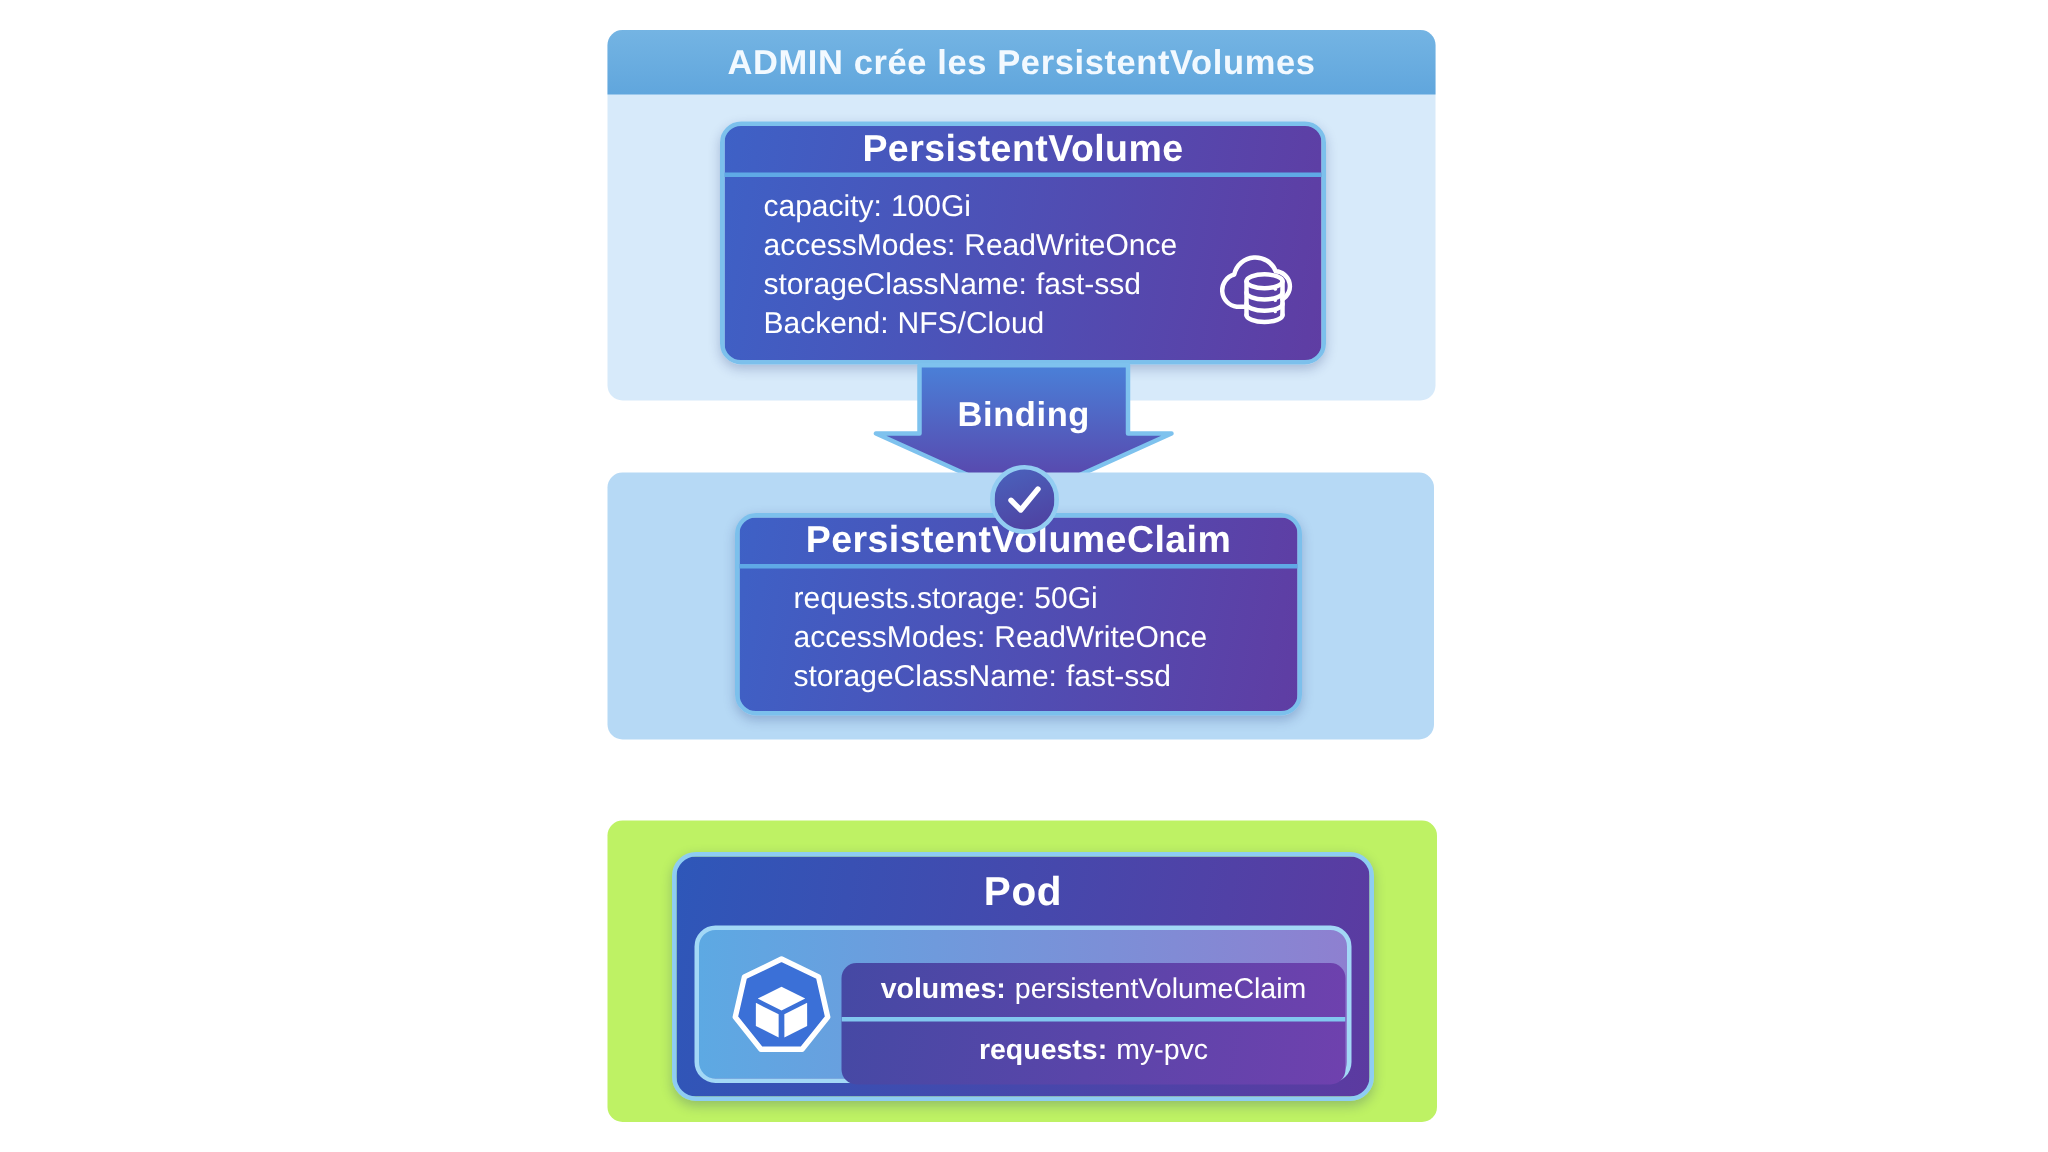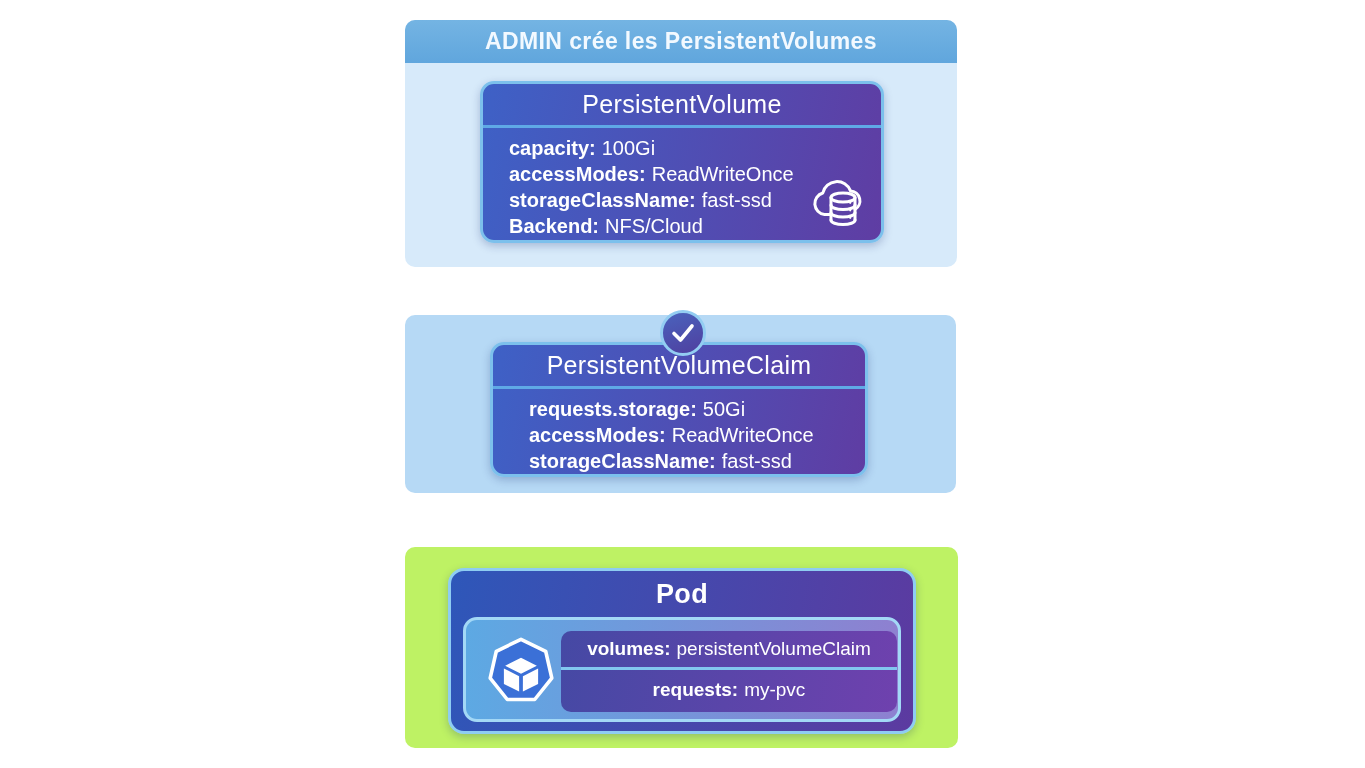--- a/index.html
+++ b/index.html
@@ -19,27 +19,27 @@
             display:flex; align-items:center; justify-content:center;
             color:#f2f9ff; font-weight:bold; font-size:23px; letter-spacing:.4px; }
 
   
   .res-box { position:absolute; border:3px solid #7cc0ec; border-radius:14px;
              background:linear-gradient(100deg,#3e61c6 0%,#5f3da3 100%);
              box-shadow:0 3px 8px rgba(20,40,110,.25); color:#ffffff; }
   .pv-box  { left:75px; top:61px; width:404px; height:162px; }
   .pvc-box { left:85px; top:27px;  width:378px; height:135px; }
 
-  .res-title { height:44px; display:flex; align-items:center; justify-content:center;
-               border-bottom:3px solid #5fa9e6; font-weight:normal; font-size:25px;
+  .res-title { height:34px; display:flex; align-items:center; justify-content:center;
+               border-bottom:3px solid #5fa9e6; font-weight:bold; font-size:25px;
                letter-spacing:.3px; }
   .res-body  { position:relative; padding:7px 0 0 26px; }
   .pvc-box .res-body { padding-left:36px;border-radius:26px; }
   .prop { font-size:20px; line-height:26px; white-space:nowrap; }
-  .prop .k { font-weight:bold; margin-right:6px; }
+  .prop .k { font-weight:normal; margin-right:6px; }
   .prop .v { font-weight:normal; }
 
   .cloud-ic { position:absolute; right:14px; bottom:10px; width:62px; height:58px; }
 
   
   .arrow-wrap { position:absolute; width:201px; }
   .arrow-binding { left:582px; top:242px; height:93px; }
   .arrow-usedby  { left:582px; top:477px; height:91px; }
   .arrow-wrap svg.blockarrow { position:absolute; left:0; top:0; width:100%; height:100%; }
   .arrow-label { position:absolute; left:0; width:100%; text-align:center;
@@ -56,21 +56,21 @@
   .pod-box { position:absolute; left:43px; top:21px; width:468px; height:166px;
              border:3px solid #8ecdf2; border-radius:16px;
              background:linear-gradient(100deg,#2e57b9 0%,#5c3aa0 100%);
              box-shadow:0 3px 8px rgba(20,40,110,.25); color:#ffffff; }
   .pod-title { height:46px; display:flex; align-items:center; justify-content:center;
                font-weight:bold; font-size:27px; letter-spacing:.4px; }
   .pod-inner { position:absolute; left:12px; top:46px; width:438px; height:105px;
                border:3px solid #a3d8f6; border-radius:14px;
                background:linear-gradient(90deg,#5da9e3 0%,#8e80d0 100%); }
   .k8s-ic { position:absolute; left:17px; top:13px; width:76px; height:76px; }
-  .pod-rows { position:absolute; left:95px; top:11px; width:336px; height:81px;
+  .pod-rows { position:absolute; left:95px; top:22px; width:336px; height:81px;
               border-radius:10px; overflow:hidden;
               background:linear-gradient(100deg,#4549a4 0%,#6f41ae 100%); }
   .pod-row { height:39px; display:flex; align-items:center; justify-content:center;
              font-size:19px; white-space:nowrap; }
   .pod-row.first { border-bottom:3px solid #82c7ef; }
   .pod-row .k { font-weight:bold; margin-right:6px; }
 </style>
 </head>
 <body>
 
@@ -105,20 +105,32 @@
           <path d="M26 34 a12 4.6 0 0 0 24 0"></path>
           <path d="M26 41.5 a12 4.6 0 0 0 24 0"></path>
           <circle cx="45.2" cy="31.8" r="1.1" fill="#ffffff" stroke="none"></circle>
           <circle cx="45.2" cy="39.3" r="1.1" fill="#ffffff" stroke="none"></circle>
           <circle cx="45.2" cy="46.8" r="1.1" fill="#ffffff" stroke="none"></circle>
         </svg>
       </div>
     </div>
   </div>
 
+  <div class="arrow-wrap arrow-binding">
+    <svg class="blockarrow" viewBox="0 0 201 93" preserveAspectRatio="none">
+      <defs>
+        <linearGradient id="agrad1" x1="0" y1="0" x2="0" y2="1">
+          <stop offset="0" stop-color="#4a80d8"></stop>
+            <stop offset="1" stop-color="#5b3da5"></stop>
+        </linearGradient>
+      </defs>
+      <path d="M31 1.5 H170 V47 H199 L100.5 91.5 L2 47 H31 Z" fill="url(#agrad1)" stroke="#7ec2ee" stroke-width="3" stroke-linejoin="round"></path>
+    </svg>
+    <div class="arrow-label">Binding</div>
+  </div>
 
   <div class="check-circle">
     <svg width="28" height="24" viewBox="0 0 28 24" fill="none" stroke="#ffffff" stroke-width="3.6" stroke-linecap="round" stroke-linejoin="round">
       <polyline points="5,12.5 11.5,19 23,5"></polyline>
     </svg>
   </div>
 
   <div class="panel panel-mid">
     <div class="res-box pvc-box">
       <div class="res-title">PersistentVolumeClaim</div>

